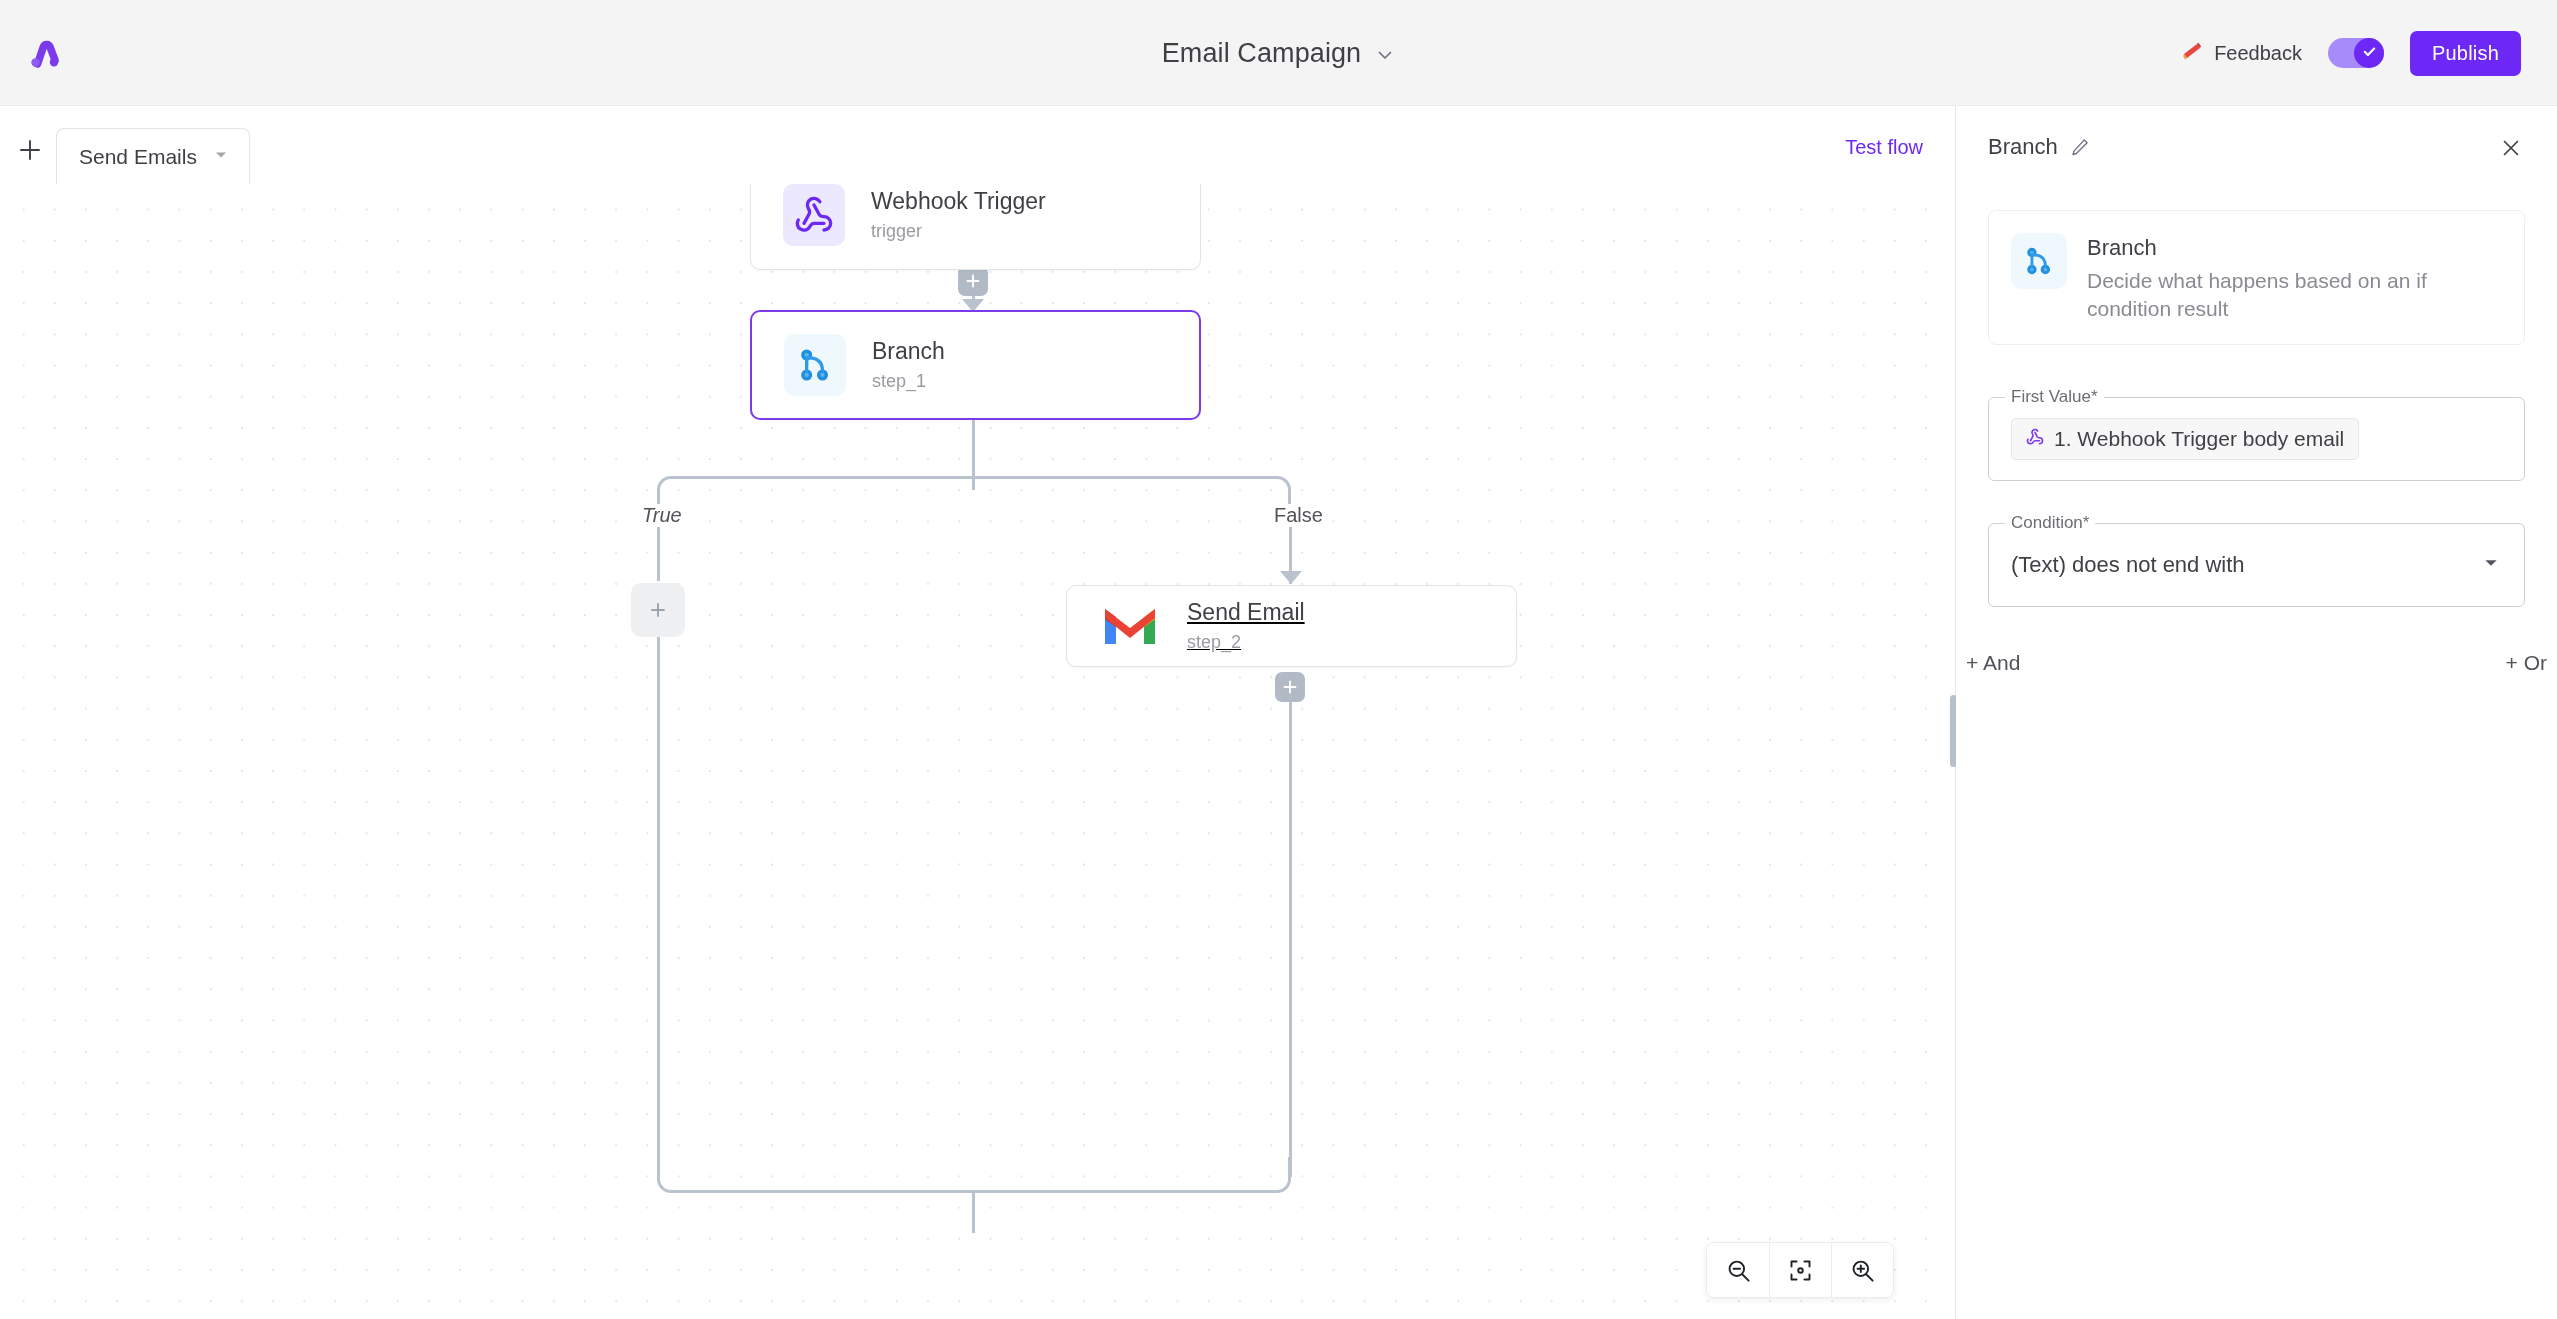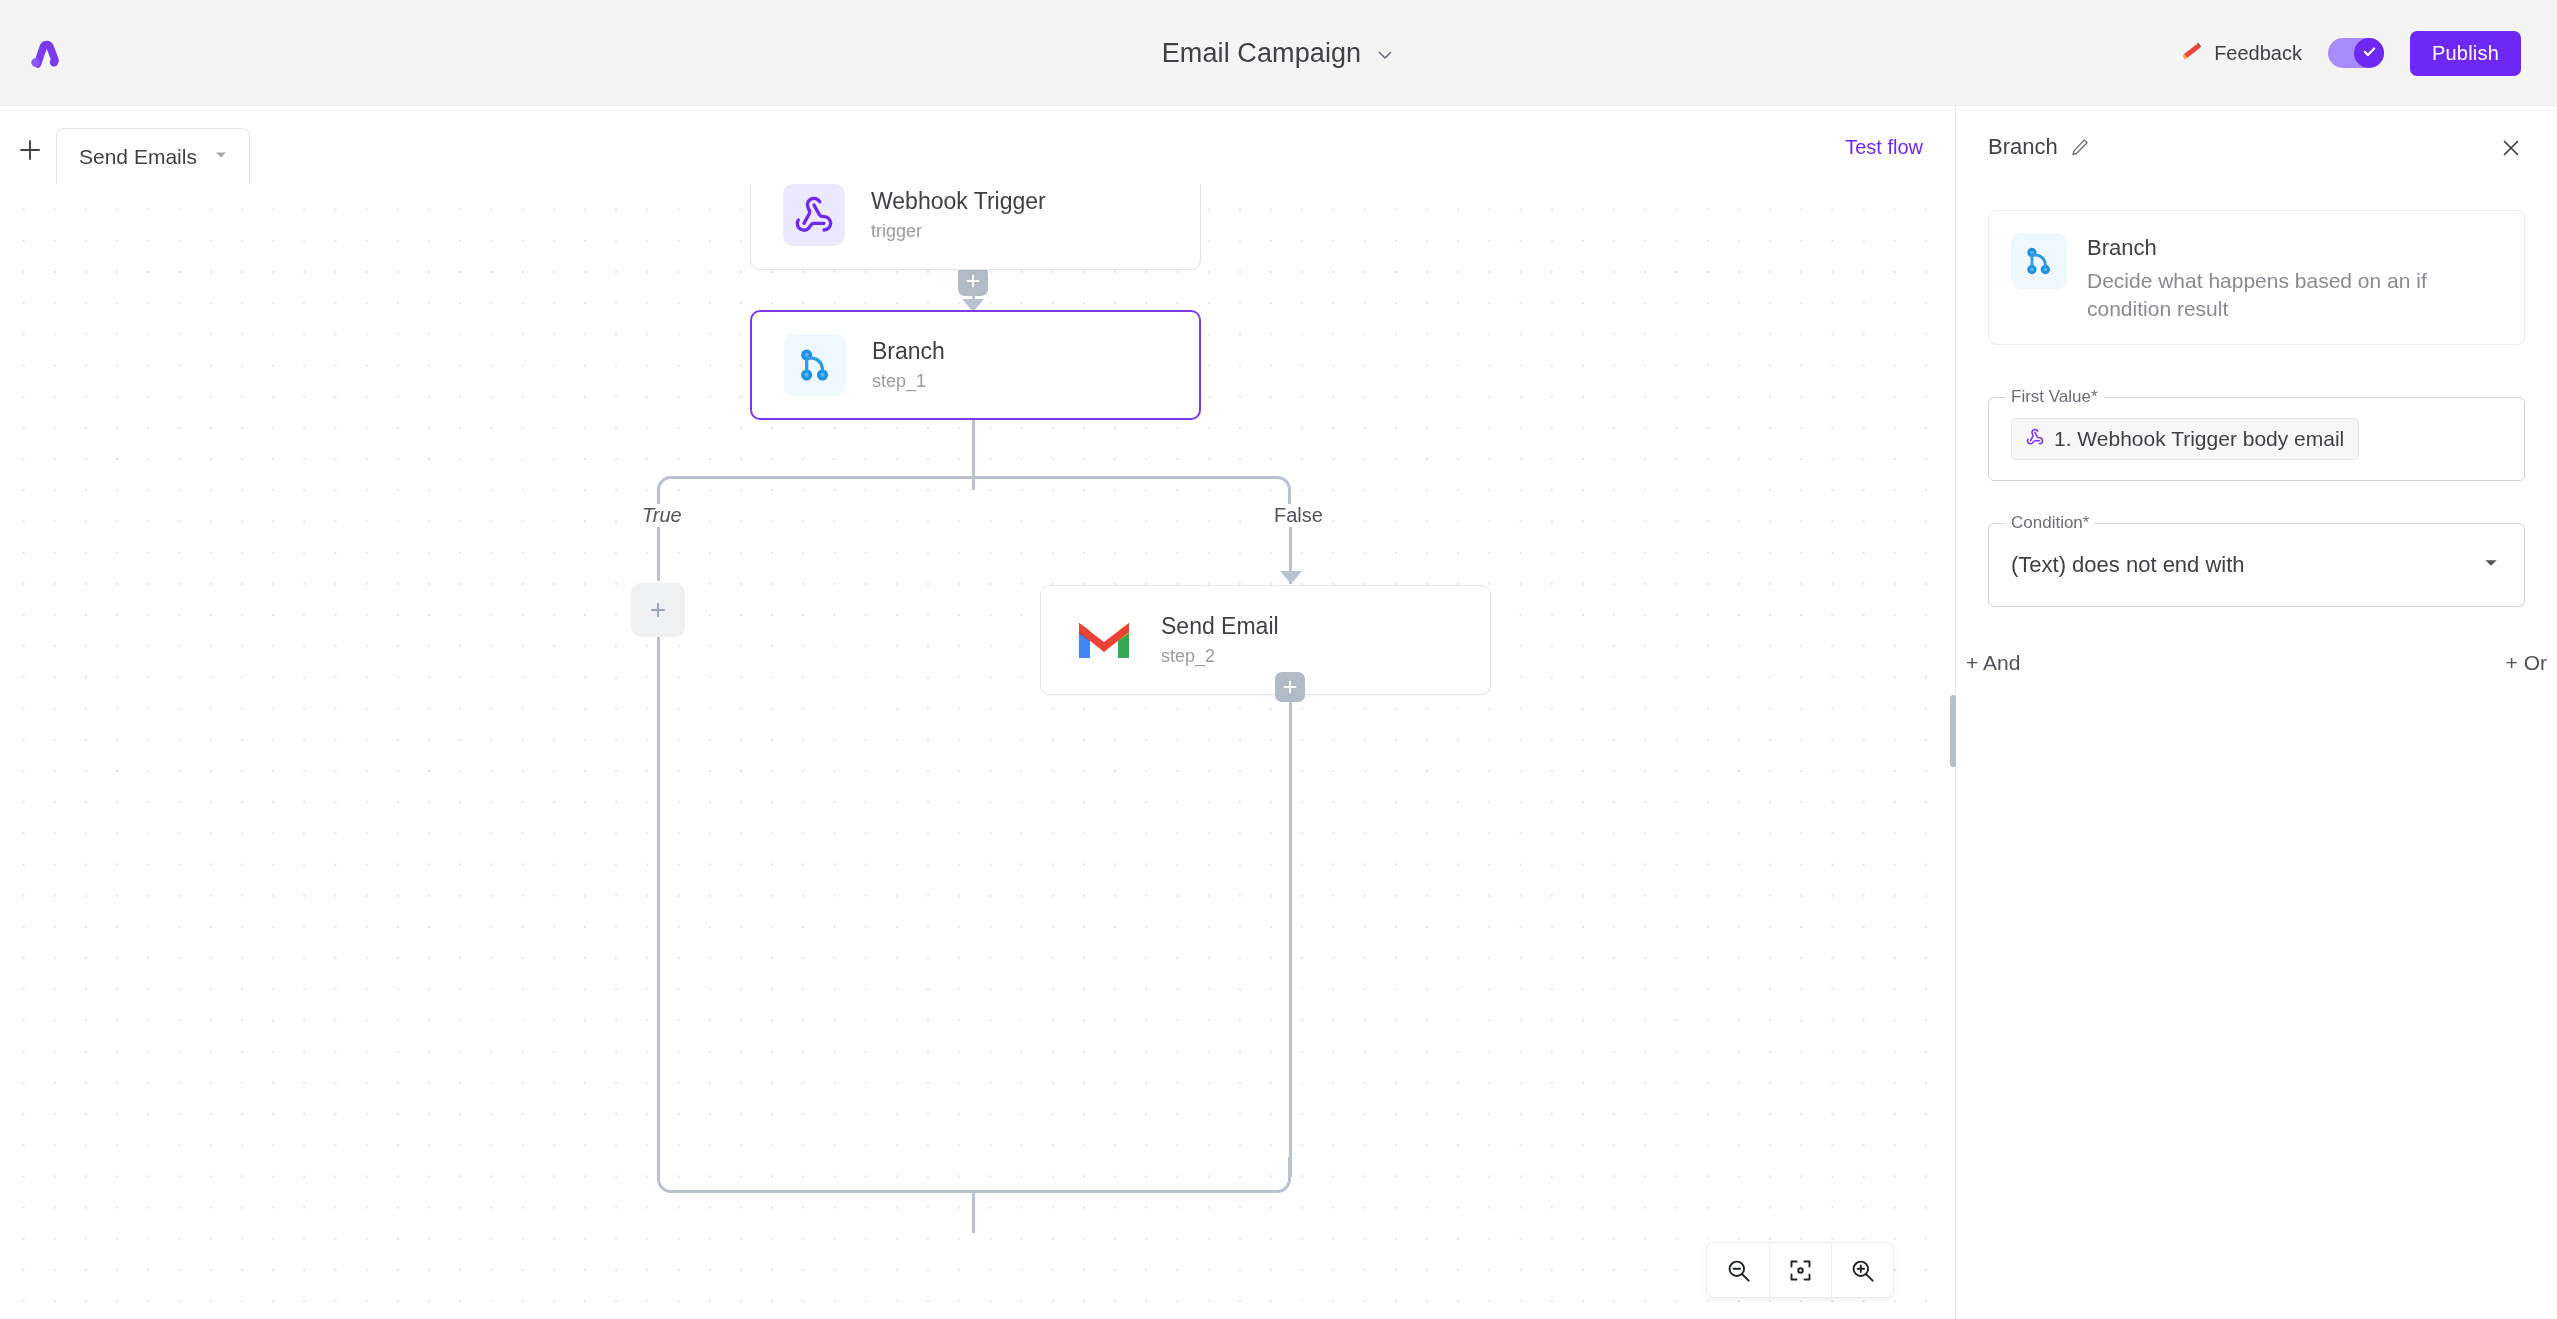--- a/index.html
+++ b/index.html
@@ -329,21 +329,21 @@
         <path d="M10 4 L10 16 M4 10 L16 10" stroke="#9aa4b1" stroke-width="1.9" stroke-linecap="round"></path>
       </svg>
     </div>
     <div class="edge-line" style="left:657px; top:453px; width:3px; height:540px;"></div>
 
     <div class="edge-line" style="left:1289px; top:328px; width:3px; height:30px;"></div>
     <span class="branch-label" style="left:1266px; top:320px;">False</span>
     <div class="edge-line" style="left:1289px; top:355px; width:3px; height:45px;"></div>
     <div class="arrow-head" style="left:1280px; top:387px;"></div>
 
-    <div class="node" style="left:1040px; top:401px; width:451px; height:110px;">
+    <div class="node" style="left:1066px; top:401px; width:451px; height:82px;text-decoration:underline;">
       <div class="node-icon gmail">
         <svg width="56" height="44" viewBox="0 0 56 42">
           <path d="M3 39 L3 12 L14 20 L14 39 Z" fill="#4285f4"></path>
           <path d="M42 39 L42 20 L53 12 L53 39 Z" fill="#34a853"></path>
           <path d="M42 12 L53 4 L53 14 L42 22 Z" fill="#fbbc04"></path>
           <path d="M3 4 L3 14 L14 22 L14 12 Z" fill="#c5221f"></path>
           <path d="M3 4 L28 23 L53 4 L53 13 L28 33 L3 13 Z" fill="#ea4335"></path>
         </svg>
       </div>
       <div class="node-text">

